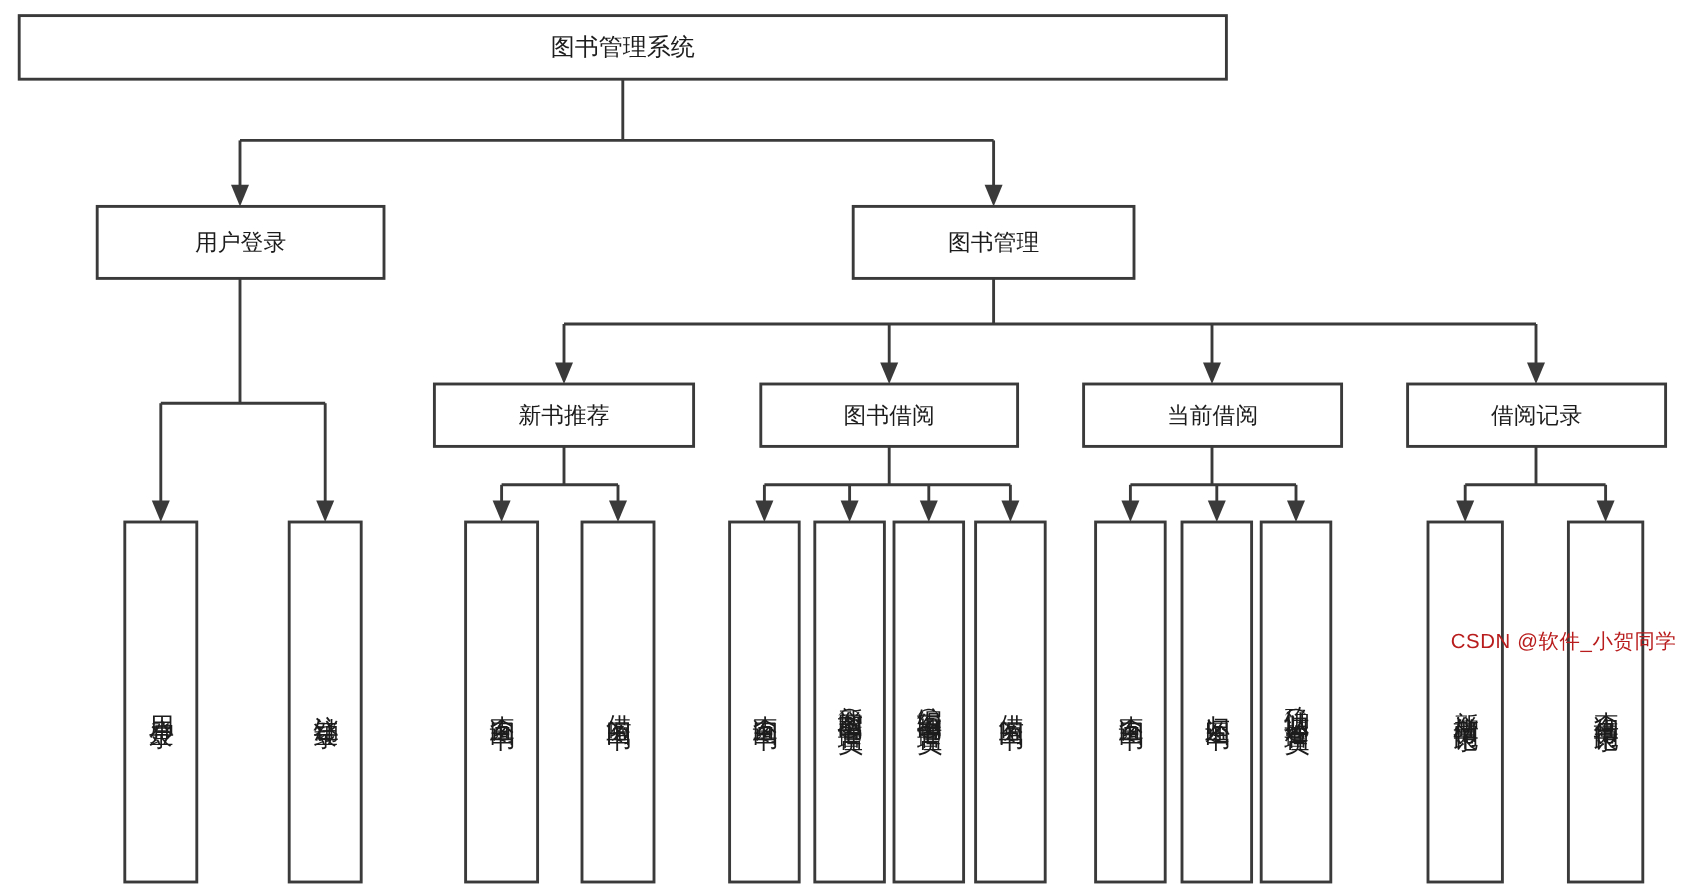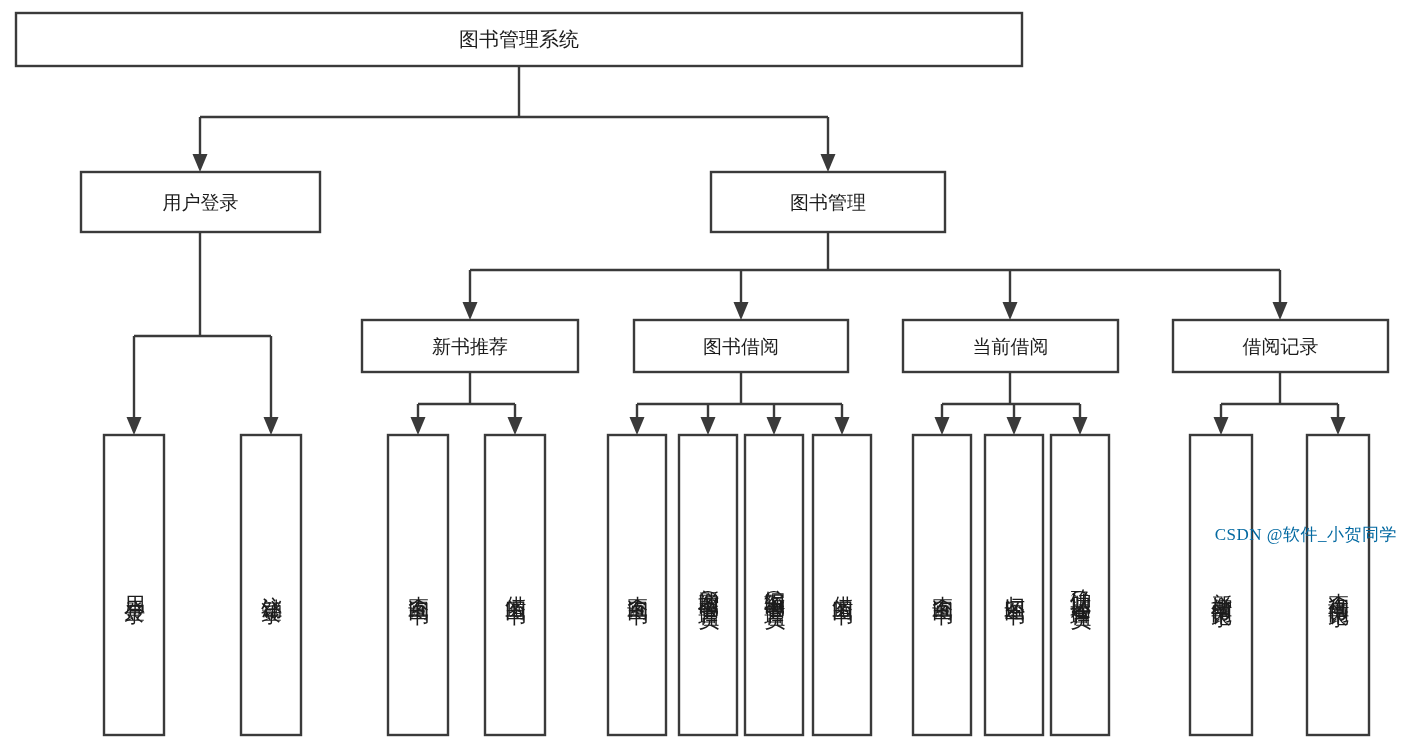--- a/index.html
+++ b/index.html
@@ -65,23 +65,23 @@
     line-height: 1.02;
     letter-spacing: 3px;
     color: #1c1c1c;
     white-space: nowrap;
     pointer-events: none;
   }
   #watermark {
     position: absolute;
     right: 8px;
     bottom: 6px;
-    font-family: Liberation Serif, serif;
+    font-family: Liberation Sans, sans-serif;
     font-size: 17px;
-    color: #0369a1;
+    color: #b91c1c;
     letter-spacing: 0.5px;
     user-select: none;
   }
 </style>
 </head>
 <body>
 
 <div id="diagram-root">
 
   <svg id="diagram-svg" viewBox="0 0 1405 747" xmlns="http://www.w3.org/2000/svg">

